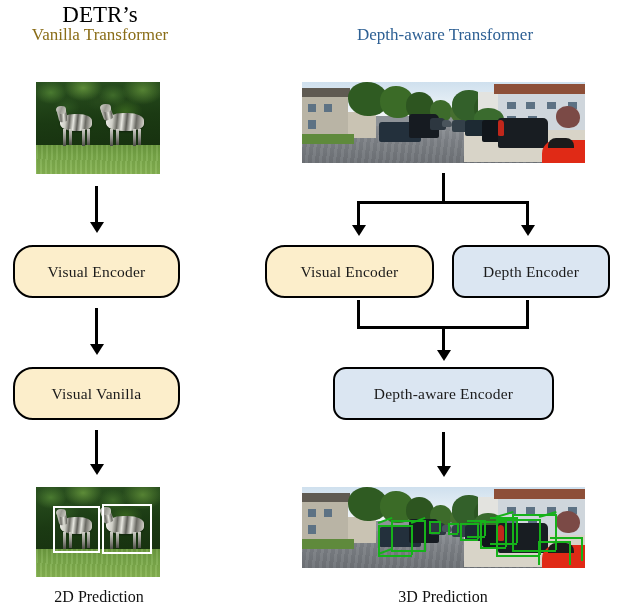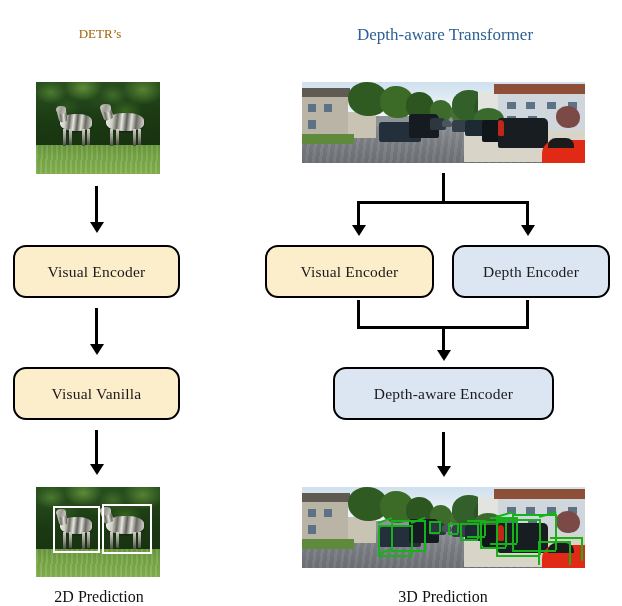--- a/index.html
+++ b/index.html
@@ -7,37 +7,37 @@
     width:622px;height:606px;
     background:#ffffff;
     font-family:"Liberation Serif","DejaVu Serif",serif;
     overflow:hidden;
     position:relative;
   }
   .fig{position:absolute;left:0;top:0;width:622px;height:606px;}
 
   
   .hd{position:absolute;text-align:center;white-space:nowrap;}
-  .hd-main{font-size:13px;color:#a16207;margin-top:24px;}
+  .hd-main{font-size:23px;color:#000000;}
   .hd-sub{font-size:17px;}
   .clr-vanilla{color:#8a6d18;}
   .clr-depth{color:#2e6094;}
 
   
   .box{
     position:absolute;
     box-sizing:border-box;
     border:2.6px solid #000000;
     border-radius:13px;
     display:flex;align-items:center;justify-content:center;
     font-size:15.5px;color:#1a1a1a;
     white-space:nowrap;
     letter-spacing:.2px;
   }
-  .box-cream{background:#fceecb;}
+  .box-cream{background:#fceecb;border-radius:20px;}
   .box-blue{background:#dbe6f2;}
 
   
   .vline{position:absolute;background:#000000;width:3px;}
   .hline{position:absolute;background:#000000;height:3px;}
   .arrowhead{
     position:absolute;width:0;height:0;
     border-left:7px solid transparent;
     border-right:7px solid transparent;
     border-top:11px solid #000000;
@@ -98,20 +98,21 @@
   .g-v{width:1.6px;}
 
   .caption{position:absolute;text-align:center;font-size:16px;color:#111111;white-space:nowrap;}
 </style>
 </head>
 <body>
 
 <div class="fig">
 
   <div class="hd hd-main" style="left:0;top:2px;width:200px;">DETR’s</div>
+  <div class="hd hd-sub clr-vanilla" style="left:0;top:25px;width:200px;">Vanilla Transformer</div>
 
   <div class="hd hd-sub clr-depth" style="left:295px;top:25px;width:300px;">Depth-aware Transformer</div>
 
   <div class="photo zeb" style="left:36px;top:82px;width:124px;height:92px;">
     <div class="zeb-foliage"></div>
     <div class="zeb-grass"></div>
 
     <div class="zebra" style="left:20px;top:24px;width:40px;height:42px;">
       <div class="zb-body" style="left:4px;top:8px;width:32px;height:17px;"></div>
       <div class="zb-neck" style="left:2px;top:3px;width:9px;height:13px;transform:rotate(-14deg);border-radius:3px;"></div>

